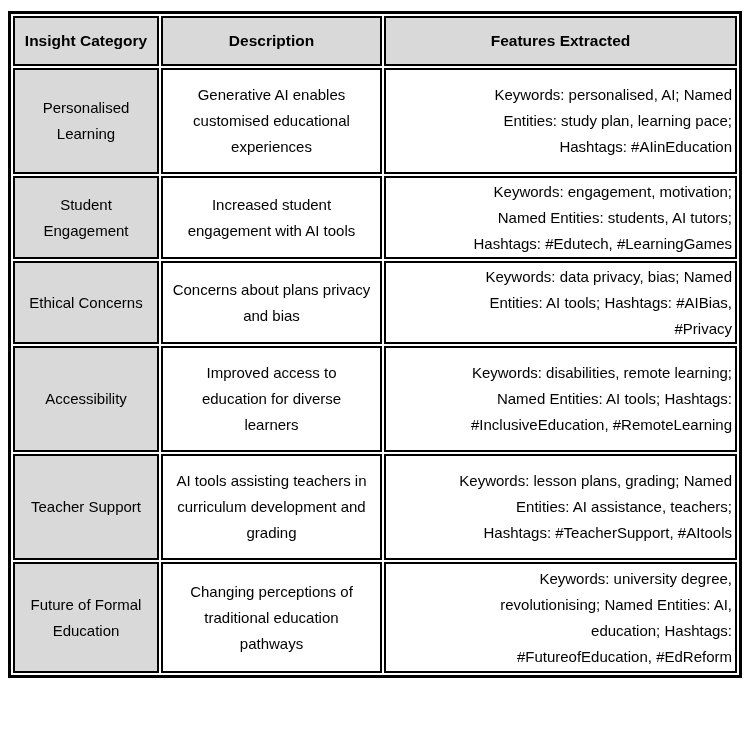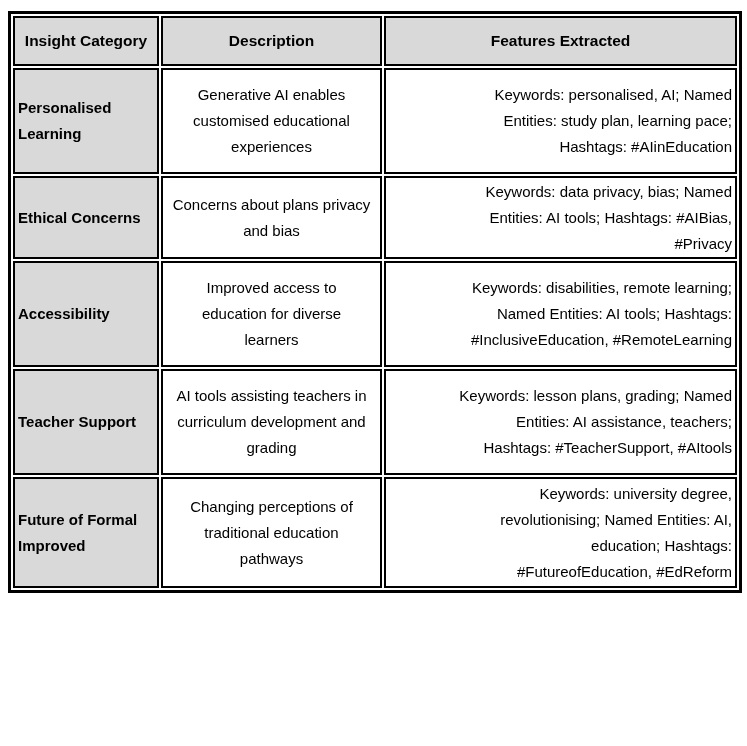--- a/index.html
+++ b/index.html
@@ -38,24 +38,23 @@
   }
   th {
     background: var(--shade-bg);
     font-weight: bold;
     font-size: 15.5px;
     text-align: center;
     padding: 0 2px;
   }
   td.cat {
     background: var(--shade-bg);
-    text-align: left;
+    text-align: center;
     padding: 0 3px;
     white-space: pre-line;
-    font-weight: bold;
   }
   td.desc {
     background: var(--cell-bg);
     text-align: center;
     padding: 12px 2px;
     white-space: pre-line;
   }
   td.feat {
     background: var(--cell-bg);
     text-align: right;
@@ -91,20 +90,29 @@
       <td class="cat">Personalised
 Learning</td>
       <td class="desc">Generative AI enables
 customised educational
 experiences</td>
       <td class="feat">Keywords: personalised, AI; Named
 Entities: study plan, learning pace;
 Hashtags: #AIinEducation</td>
     </tr>
 
+    <tr class="r-sm">
+      <td class="cat">Student
+Engagement</td>
+      <td class="desc">Increased student
+engagement with AI tools</td>
+      <td class="feat">Keywords: engagement, motivation;
+Named Entities: students, AI tutors;
+Hashtags: #Edutech, #LearningGames</td>
+    </tr>
 
 
     <tr class="r-sm">
       <td class="cat">Ethical Concerns</td>
       <td class="desc">Concerns about plans privacy
 and bias</td>
       <td class="feat">Keywords: data privacy, bias; Named
 Entities: AI tools; Hashtags: #AIBias,
 #Privacy</td>
     </tr>
@@ -124,21 +132,21 @@
       <td class="desc">AI tools assisting teachers in
 curriculum development and
 grading</td>
       <td class="feat">Keywords: lesson plans, grading; Named
 Entities: AI assistance, teachers;
 Hashtags: #TeacherSupport, #AItools</td>
     </tr>
 
     <tr class="r-xl">
       <td class="cat">Future of Formal
-Improved</td>
+Education</td>
       <td class="desc">Changing perceptions of
 traditional education
 pathways</td>
       <td class="feat">Keywords: university degree,
 revolutionising; Named Entities: AI,
 education; Hashtags:
 #FutureofEducation, #EdReform</td>
     </tr>
   </tbody>
 </table>

